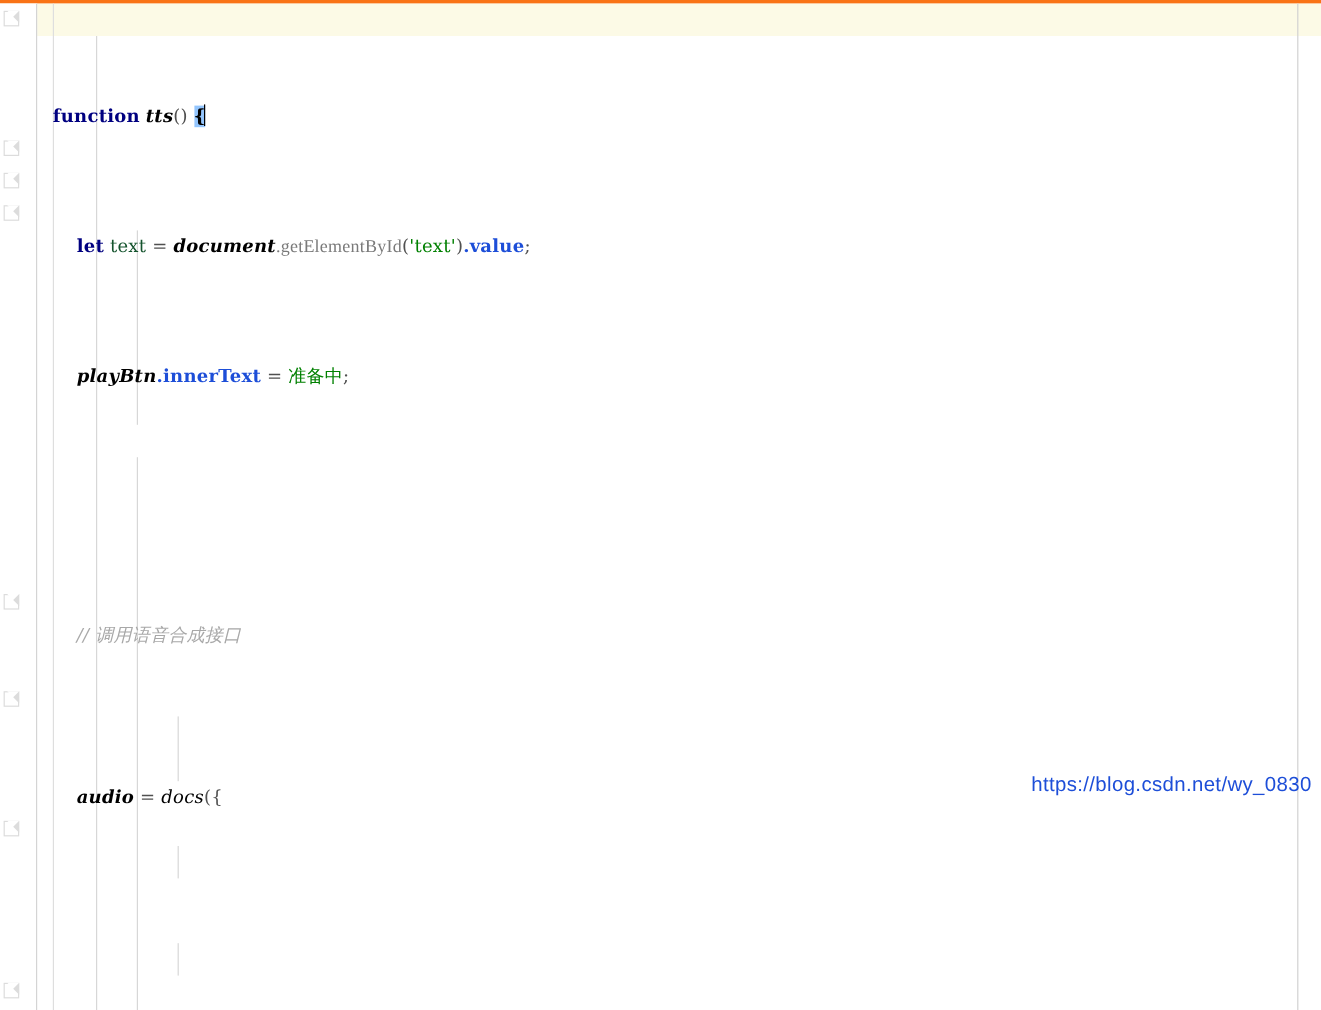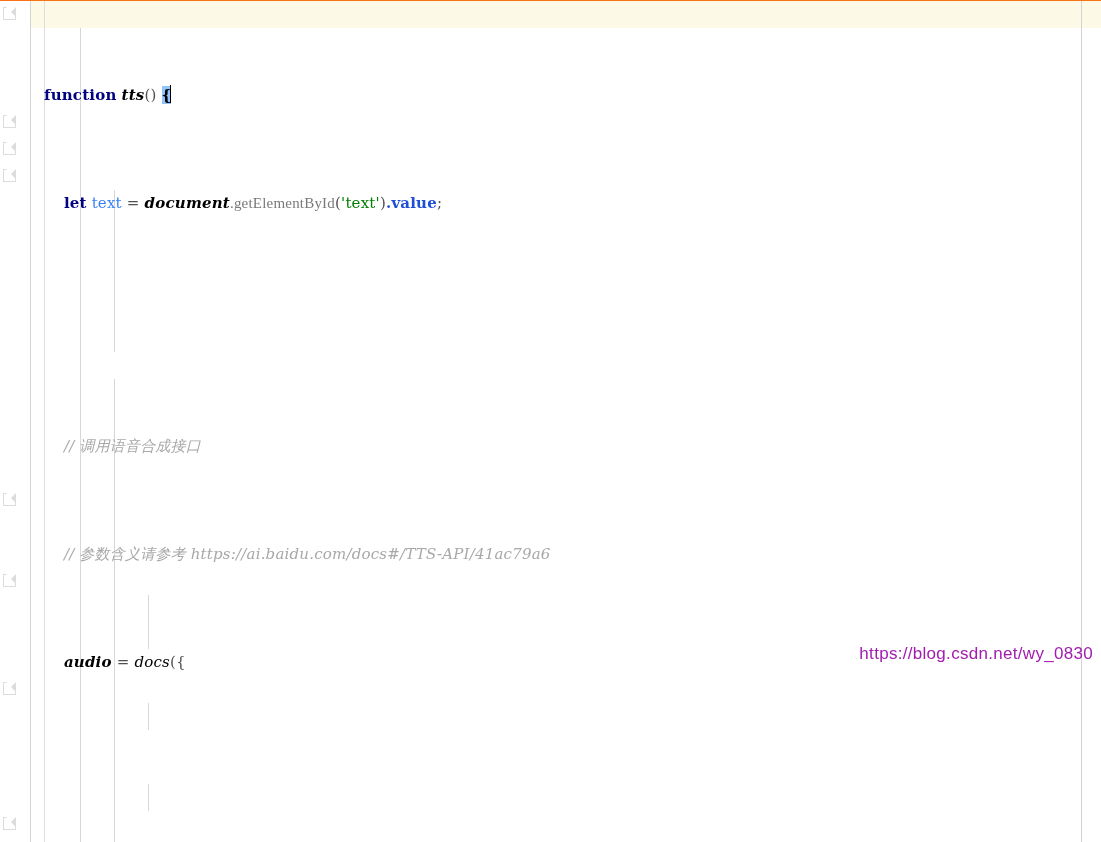--- a/index.html
+++ b/index.html
@@ -12,21 +12,21 @@
     height: 842px;
     overflow: hidden;
     font-family: "DejaVu Serif", "Liberation Serif", serif;
   }
 
   #editor {
     position: relative;
     width: 1101px;
     height: 672px;
     background: #ffffff;
-    border-top: 1px solid #f97316;
+    border-top: 3px solid #f97316;
     box-sizing: border-box;
   }
 
   
   .gutter {
     position: absolute;
     left: 0;
     top: 0;
     width: 31px;
     height: 842px;
@@ -111,21 +111,21 @@
   }
   .line {
     height: 27px;
     padding-left: 44px;
     box-sizing: border-box;
     white-space: pre;
   }
 
   
   .kw       { color: #000080; font-weight: bold; }        
-  .ident    { color: #3b82f6; }                            
+  .ident    { color: #14532d; }                            
   .field    { color: #1d4ed8; font-weight: bold; }         
   .globalv  { color: #000000; font-weight: bold; font-style: italic; } 
   .fn       { color: #7a7a7a; font-family: Liberation Serif, serif; }                            
   .str      { color: #008000; font-weight: normal; }                            
   .punct    { color: #505050; }
   .cmt      { color: #a8a8a8; font-style: italic; margin-top: 28px; }
   .italfn   { color: #000000; font-style: italic; }
 
   .bracket-hl {
     background: #93c5fd;
@@ -141,21 +141,21 @@
     margin-left: -1px;
   }
 
   
   .watermark {
     position: absolute;
     right: 8px;
     bottom: 8px;
     font-family: "Liberation Sans", sans-serif;
     font-size: 17px;
-    color: #a21caf;
+    color: #1d4ed8;
     z-index: 6;
     letter-spacing: 0.3px;
   }
 </style>
 </head>
 <body>
 
 <div id="editor">
 
   <div class="current-line"></div>
@@ -180,26 +180,26 @@
   <div class="indent-guide" style="left:148px;top:783px;height:27px"></div>
 
   <div class="margin-guide"></div>
 
   <div class="code">
 
     <div class="line"><span class="kw">function</span> <span class="italfn" style="font-weight:bold"><i>tts</i></span><span class="punct">()</span> <span class="bracket-hl">{</span><span class="caret"></span></div>
 
     <div class="line">    <span class="kw">let</span> <span class="ident">text</span> <span class="punct">=</span> <span class="globalv">document</span><span class="fn">.getElementById</span><span class="punct">(</span><span class="str">'text'</span><span class="punct">)</span><span class="field">.value</span><span class="punct">;</span></div>
 
+    <div class="line">    <span class="globalv">playBtn</span><span class="field">.innerText</span> <span class="punct">=</span> <span class="str">准备中</span><span class="punct">;</span></div>
 
     <div class="line"> </div>
 
     <div class="line">    <span class="cmt">// 调用语音合成接口</span></div>
 
-    <div class="line">    <span class="cmt">// 参数含义请参考 </span><span class="cmt">https://ai.baidu.com/docs#/TTS-API/41ac79a6</span></div>
 
     <div class="line">    <span class="globalv">audio</span> <span class="punct">=</span> <span class="italfn">docs</span><span class="punct">({</span></div>
 
     <div class="line">         </div>
 
     
 
     
 
     

